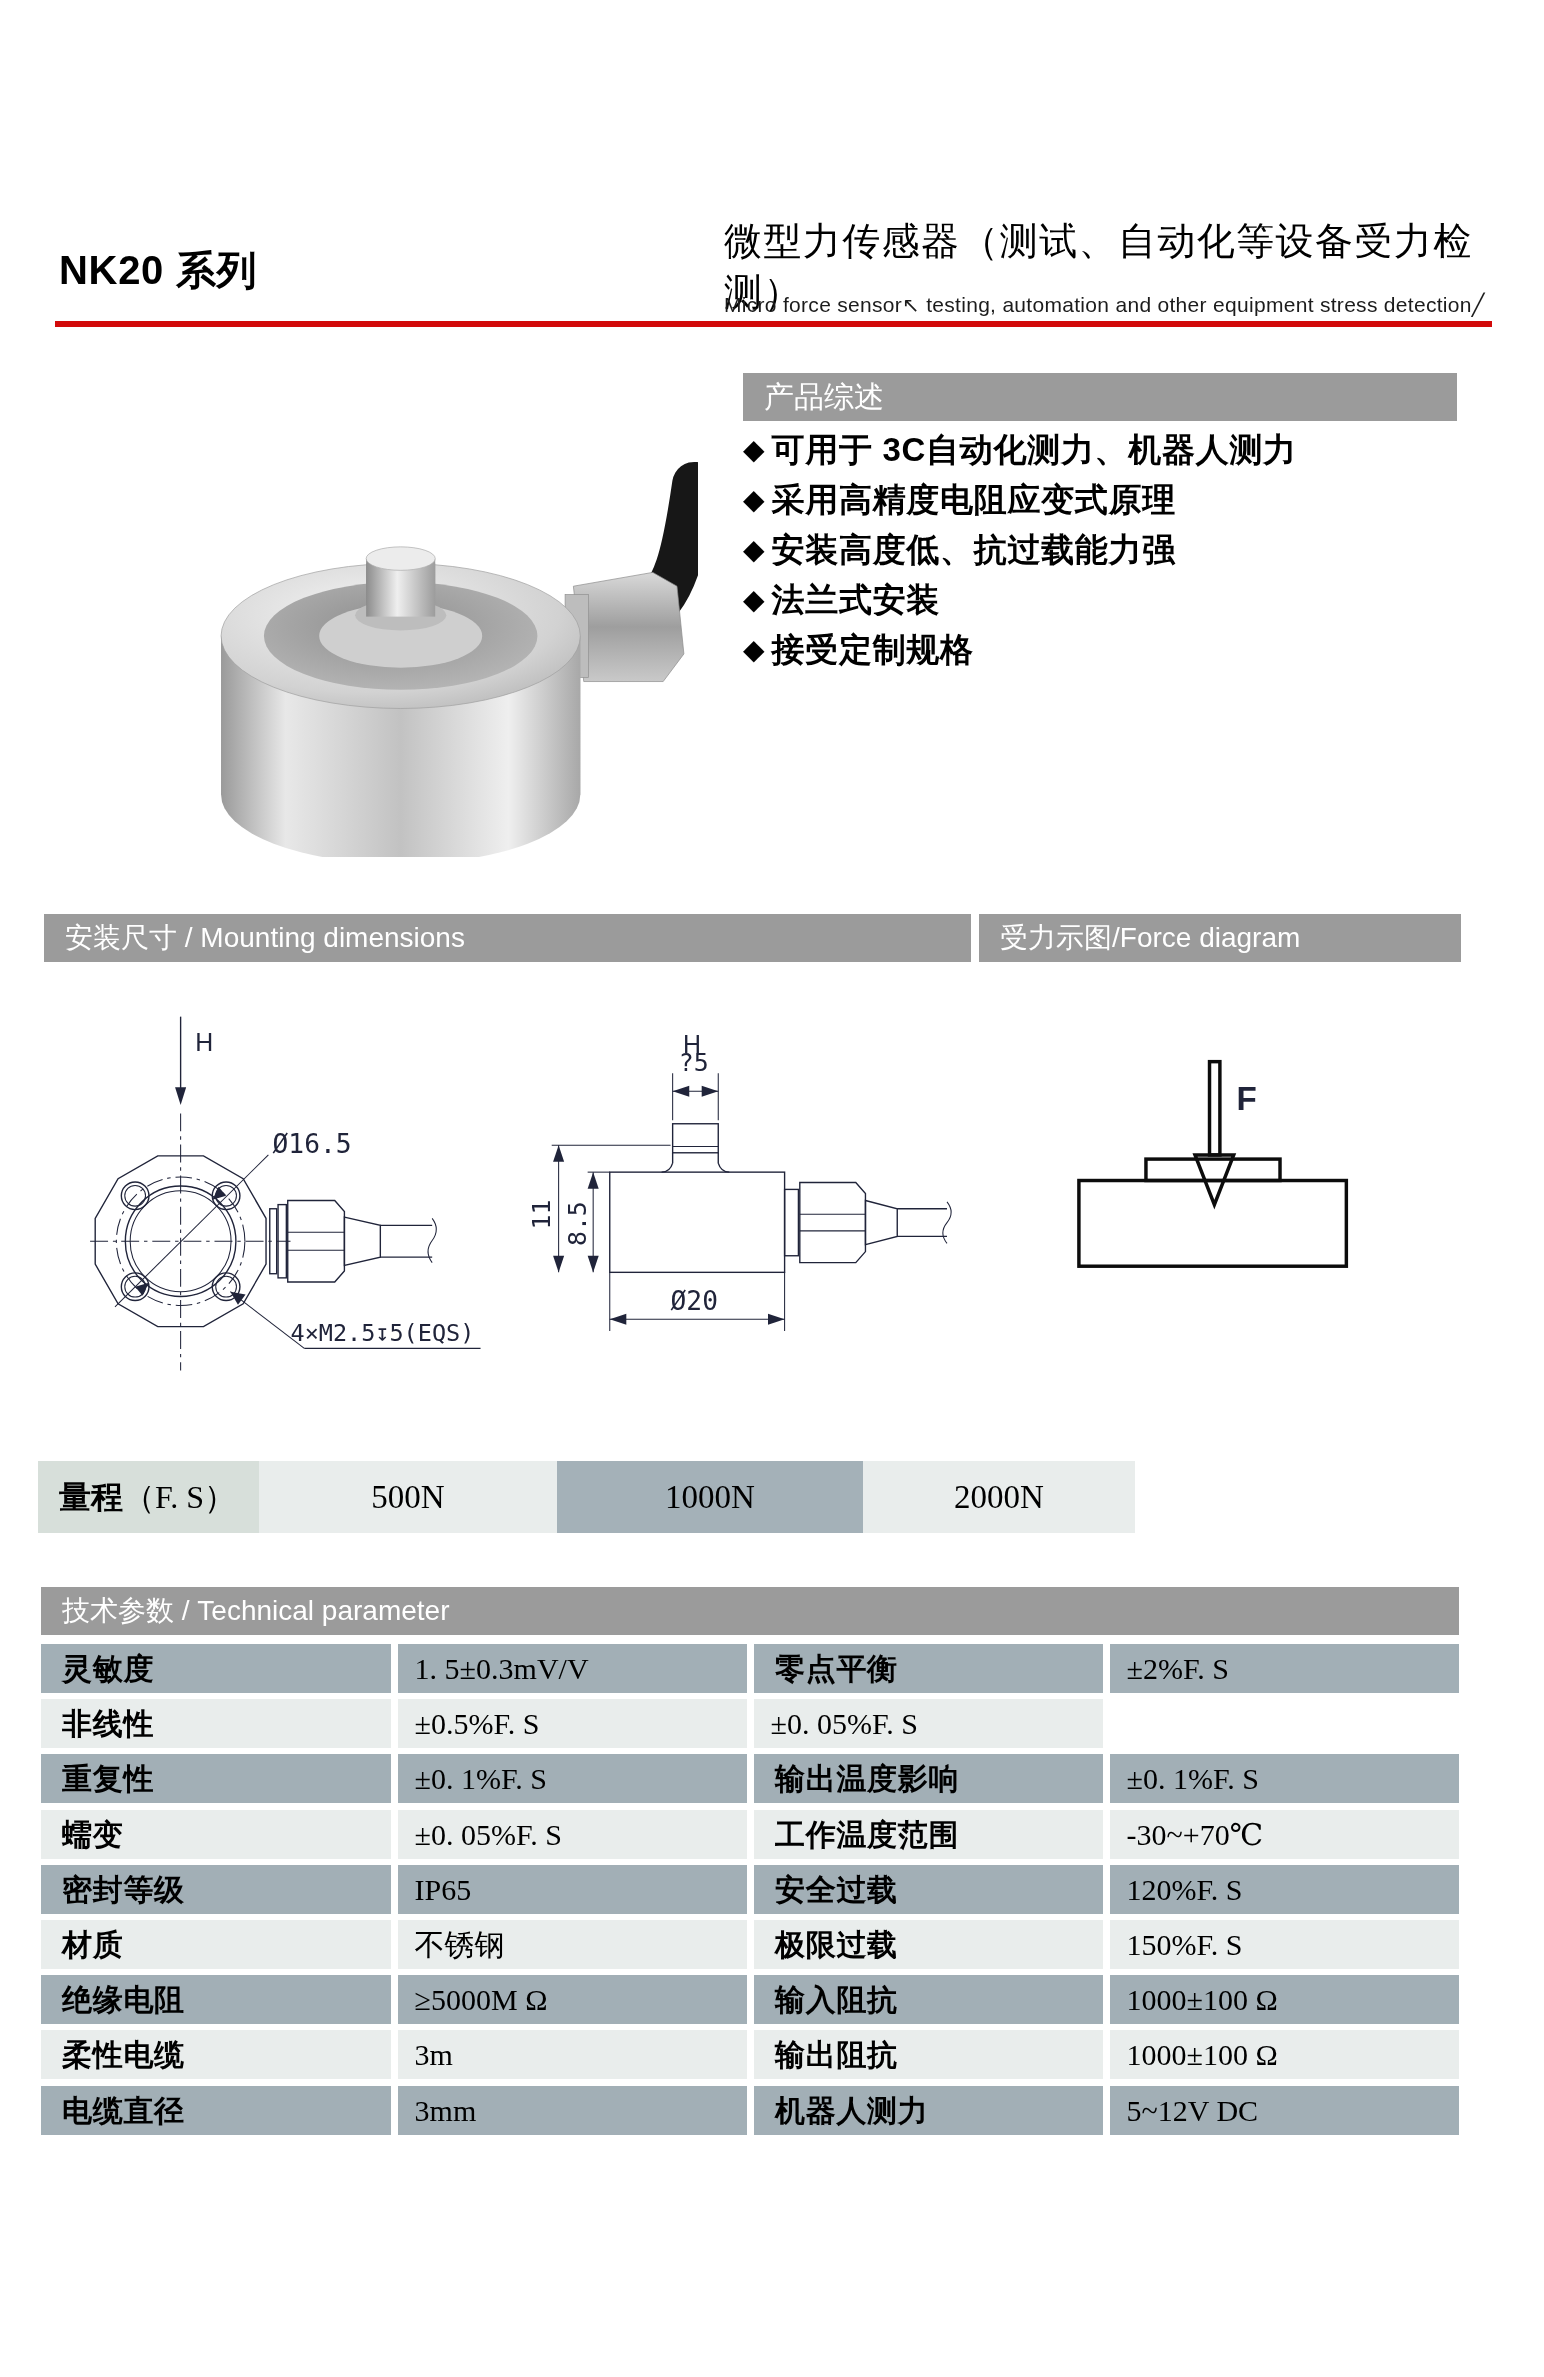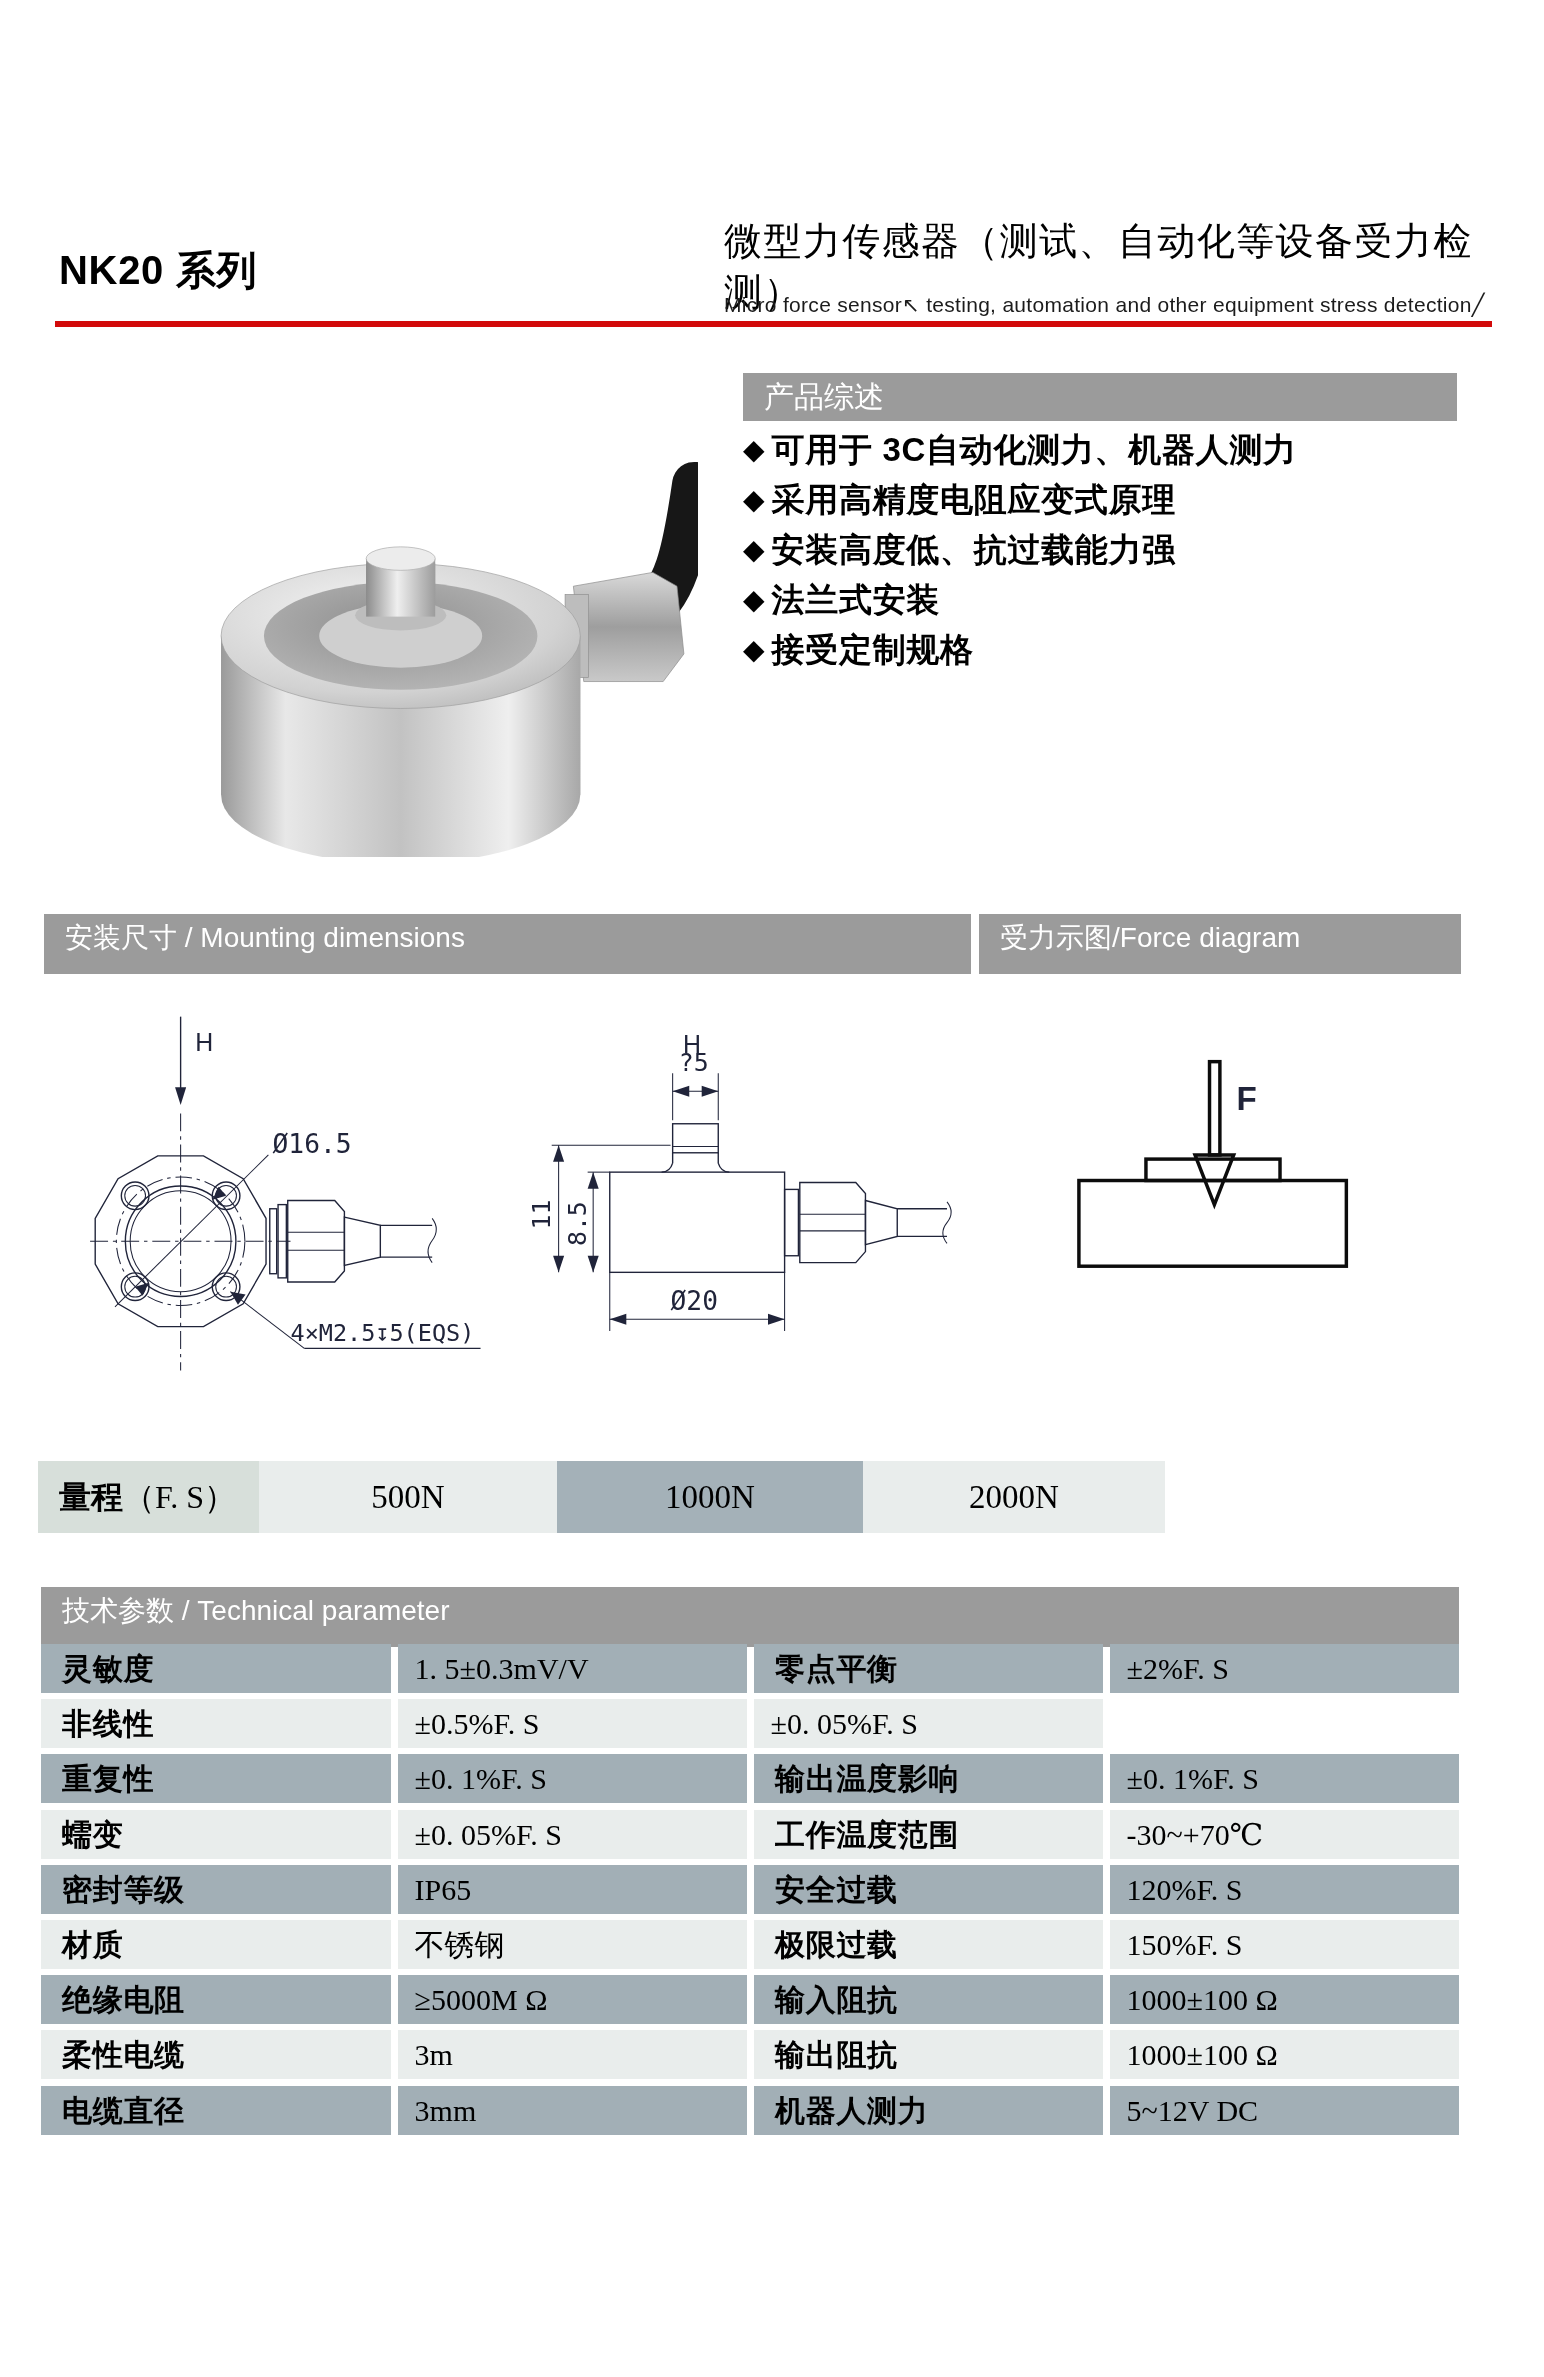--- a/index.html
+++ b/index.html
@@ -7,21 +7,21 @@
         font-family:"Liberation Sans","DejaVu Sans",sans-serif;color:#000;}
   .abs{position:absolute;}
 
   
   .series{left:59px;top:243px;font-size:40px;font-weight:700;letter-spacing:0.7px;}
   .title-cn{left:724px;top:216px;font-size:38px;font-weight:500;letter-spacing:1.4px;}
   .title-en{left:724px;top:293px;font-size:21px;font-weight:400;color:#1c1c1c;letter-spacing:0.3px;}
   .red-line{left:55px;top:321px;width:1437px;height:6.2px;background:#d20a0a;}
 
   
-  .bar{background:#9b9b9b;color:#fff;height:60px;line-height:48px;padding-left:21px;
+  .bar{background:#9b9b9b;color:#fff;height:48px;line-height:48px;padding-left:21px;
        font-size:28px;font-weight:400;box-sizing:border-box;}
   .bar-overview{left:743px;top:373px;width:714px;height:48px;line-height:48px;font-size:30px;}
 
   
   .bullets{left:743px;top:425px;width:775px;}
   .bullet{display:flex;align-items:center;height:50px;}
   .bullet .dmd{font-size:28px;margin-right:7px;line-height:1;}
   .bullet .btxt{font-size:33px;font-weight:700;letter-spacing:0.7px;}
 
   
@@ -237,21 +237,21 @@
       <span class="btxt">接受定制规格</span>
     </div>
   </div>
 
   <div class="abs range-row">
     <div class="cell lbl">
       <span>量程</span><span class="fs">（F. S）</span>
     </div>
     <div class="cell c-light" style="width:298px;">500N</div>
     <div class="cell c-dark" style="width:306px;">1000N</div>
-    <div class="cell c-light" style="width:302px;">2000N</div>
+    <div class="cell c-light" style="width:272px;">2000N</div>
   </div>
 
   <div class="abs bar" style="left:41px;top:1587px;width:1418px;">技术参数 / Technical parameter</div>
   <div class="abs tech">
     <div class="trow r-dark">
       <div class="tl">灵敏度</div>
       <div class="tv">1. 5±0.3mV/V</div>
       <div class="tl2">零点平衡</div>
       <div class="tv2">±2%F. S</div>
     </div>

